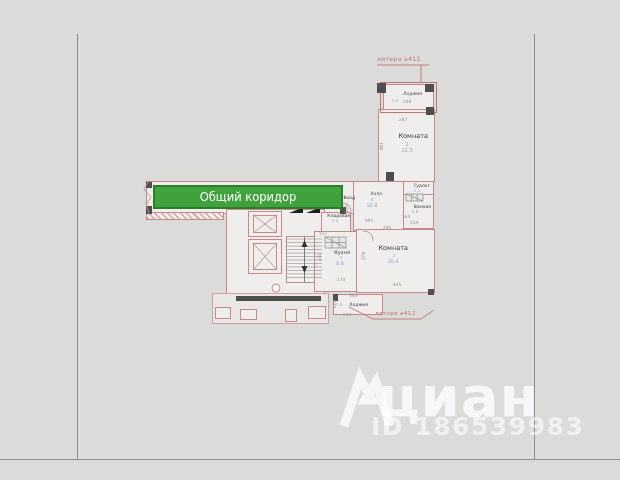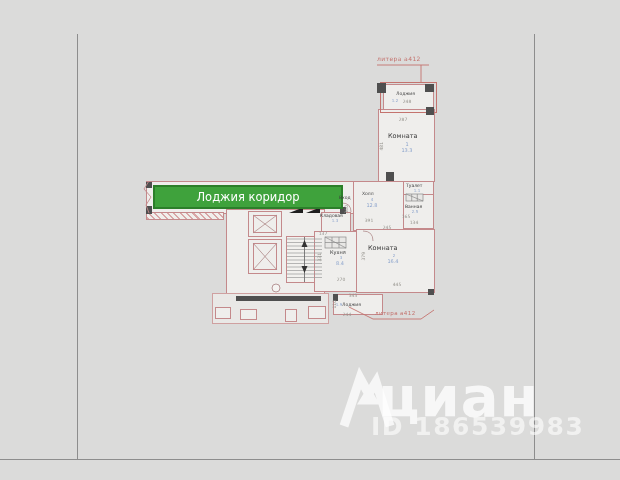--- a/index.html
+++ b/index.html
@@ -13,21 +13,21 @@
   .w.noFill{background:transparent;}
   .dark{position:absolute;background:#4f4f4f;}
   .hatch{position:absolute;box-sizing:border-box;border:1px solid #c4898b;
          background:repeating-linear-gradient(45deg,#d9a7a7 0 1.5px,#f0efec 1.5px 4.5px);}
   
   .banner{position:absolute;left:153px;top:185px;width:190px;height:24px;
           background:#3fa23c;border:2px solid #2c7f2a;box-sizing:border-box;
           display:flex;align-items:center;justify-content:center;
           color:#fff;font-size:11.5px;}
   
-  .rlabel{position:absolute;color:#3b3b3b;font-size:6.5px;text-align:left;line-height:1;}
+  .rlabel{position:absolute;color:#3b3b3b;font-size:6.5px;text-align:right;line-height:1;}
   .rlabel.sm{font-size:4.5px;}
   .area{position:absolute;color:#8ba3cc;font-size:5px;text-align:center;line-height:1;}
   .area.sm{font-size:4px;}
   .dim{position:absolute;color:#96948e;font-size:4.5px;text-align:center;line-height:1;width:14px;}
   .dimv{transform:rotate(-90deg);transform-origin:center;}
   .red{position:absolute;color:#c4736e;font-size:6px;line-height:1;letter-spacing:.4px;white-space:nowrap;}
   .red.sm{font-size:5.5px;}
   svg{position:absolute;left:0;top:0;pointer-events:none;}
   
   .wm-brand{position:absolute;left:378px;top:366px;font-size:56px;line-height:62px;
@@ -133,21 +133,21 @@
   <g stroke="#c4736e" stroke-width="0.9">
     <line x1="377" y1="65" x2="429" y2="65"></line>
     <line x1="421" y1="65" x2="421" y2="83"></line>
     <line x1="373" y1="319" x2="421" y2="319"></line>
     <line x1="373" y1="319" x2="349" y2="307"></line>
     <line x1="421" y1="319" x2="434" y2="310"></line>
   </g>
 </svg>
 
 <div class="banner">
-  <span>Лоджия коридор</span>
+  <span>Общий коридор</span>
 </div>
 
 <span class="rlabel" style="left:388px;top:133px;width:40px;">Комната</span>
 <span class="area" style="left:399px;top:142px;width:16px;">1</span>
 <span class="area" style="left:396px;top:148px;width:22px;">13.3</span>
 
 <span class="rlabel sm" style="left:362px;top:192px;width:20px;">Холл</span>
 <span class="area sm" style="left:368px;top:198px;width:8px;">4</span>
 <span class="area" style="left:363px;top:203px;width:18px;">12.8</span>
 

